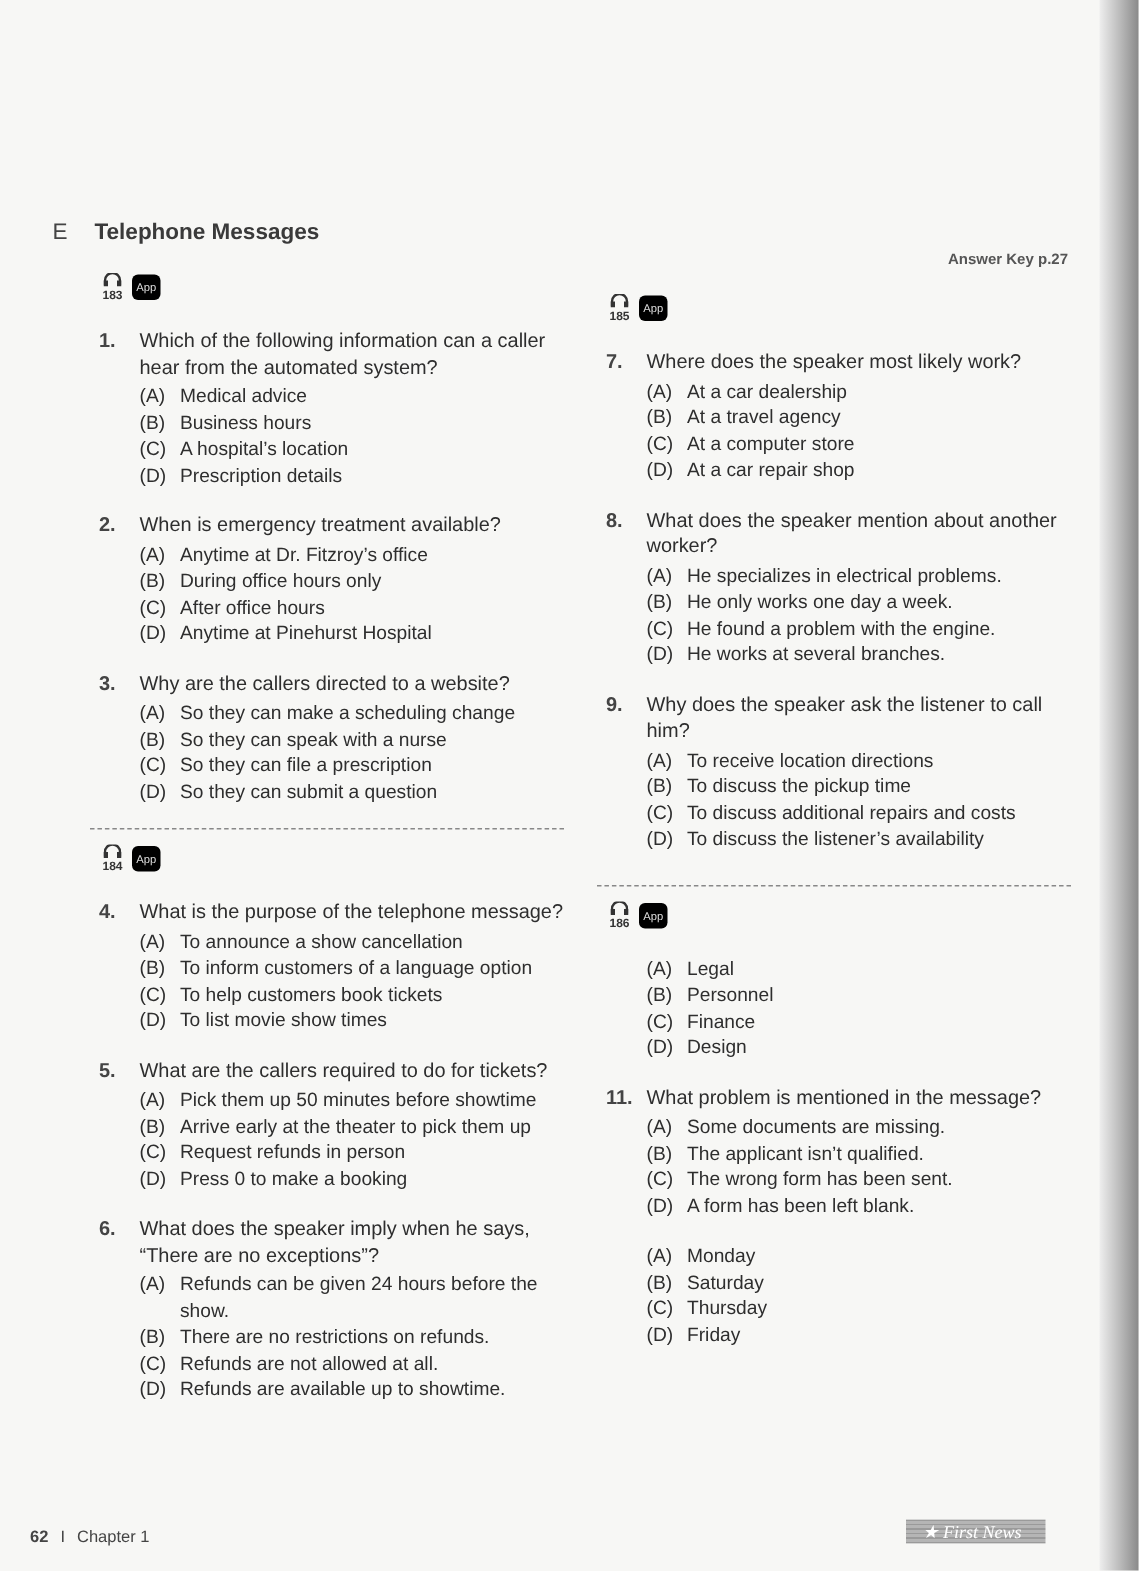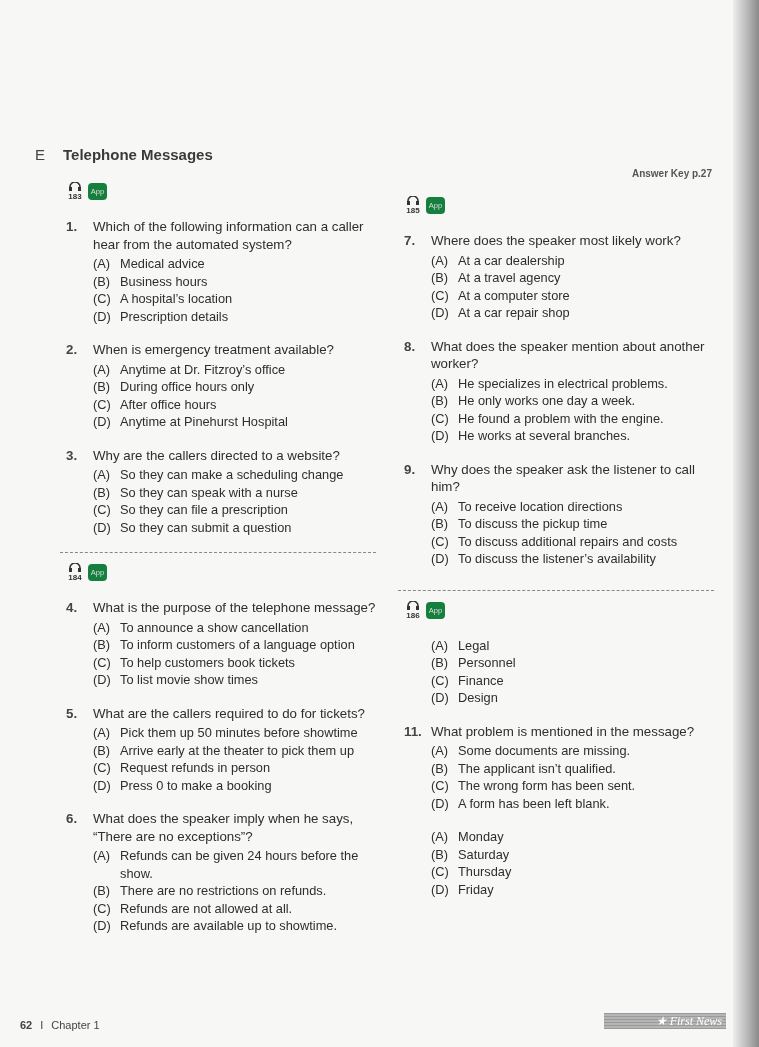--- a/index.html
+++ b/index.html
@@ -24,39 +24,39 @@
   .col-left { left: 66px; }
   .col-right { left: 404px; }
   .audio {
     position: relative; height: 26px; margin-bottom: 10px;
     display: flex; align-items: flex-start;
   }
   .audio .hp { width: 18px; text-align: center; font-size: 8px; font-weight: bold; color: #333; line-height: 9px; }
   .audio .hp svg { display: block; margin: 0 auto 1px; }
   .app-badge {
     margin-left: 4px; margin-top: 1px; width: 19px; height: 17px; border-radius: 4px;
-    background: #15803d; color: #ddd; font-size: 7.5px; line-height: 17px; text-align: center;
+    background: #000000; color: #ddd; font-size: 7.5px; line-height: 17px; text-align: center;
   }
   .q { margin-bottom: 16px; }
   .q-head { display: flex; font-size: 13.3px; line-height: 17.5px; }
   .q-num { width: 27px; flex: none; font-weight: bold; color: #444; }
   .q-text { flex: 1; }
   .opts { margin-left: 27px; margin-top: 2px; }
   .opt { display: flex; font-size: 12.8px; line-height: 17.5px; }
   .opt-l { width: 27px; flex: none; }
   .opt-t { flex: 1; }
   .divider { border-top: 1px dashed #888; height: 0; margin: 8px 0 10px -6px; width: 316px; }
   .footer-left { position: absolute; left: 20px; top: 1019px; font-size: 11px; color: #444; }
   .footer-left b { font-weight: bold; margin-right: 8px; margin-top: 16px; }
   .footer-left .sep { margin-right: 8px; }
   .brand {
-    position: absolute; left: 604px; top: 1013px; width: 122px; height: 16px;
+    position: absolute; left: 604px; top: 1013px; width: 93px; height: 16px;
     background: repeating-linear-gradient(to bottom, #9a9a9a 0px, #9a9a9a 1px, #b5b5b5 1px, #b5b5b5 3px);
     color: #fff; font-family: "Liberation Serif", serif; font-style: italic; font-size: 12px;
-    line-height: 16px; text-align: right; padding-right: 4px; box-sizing: border-box;
+    line-height: 16px; text-align: right; padding-right: 16px; box-sizing: border-box;
   }
 </style>
 </head>
 <body>
 
 <div class="right-edge"></div>
 
 <div class="section-head">
   <span class="letter">E</span><span>Telephone Messages</span>
 </div>

